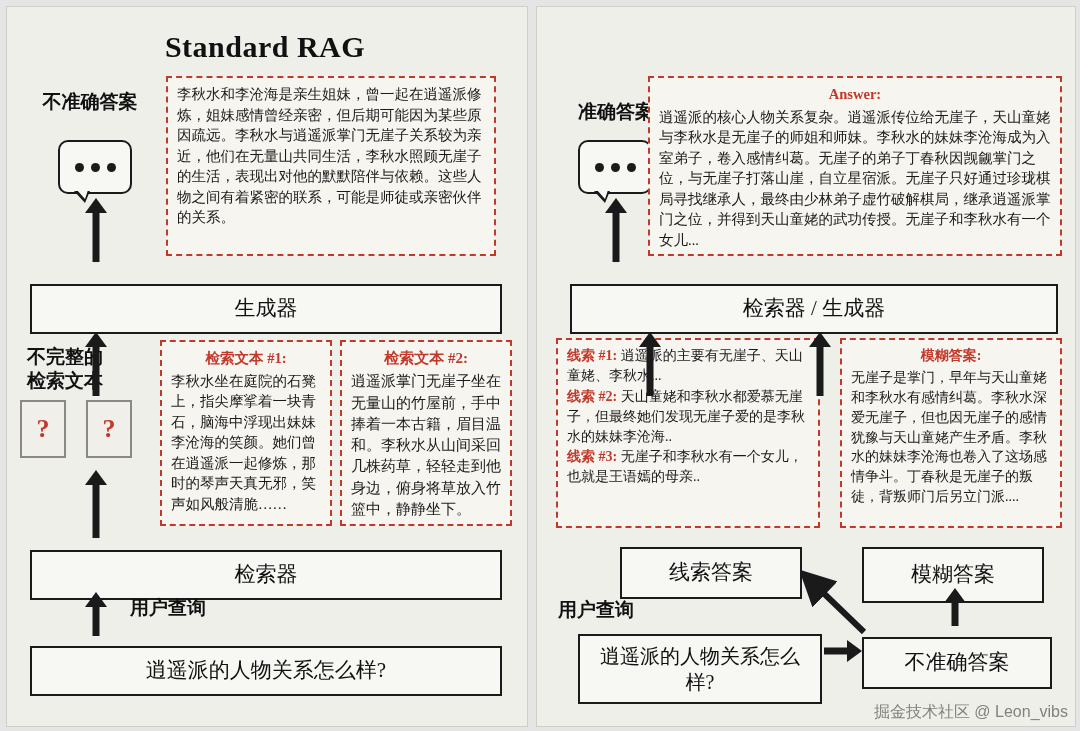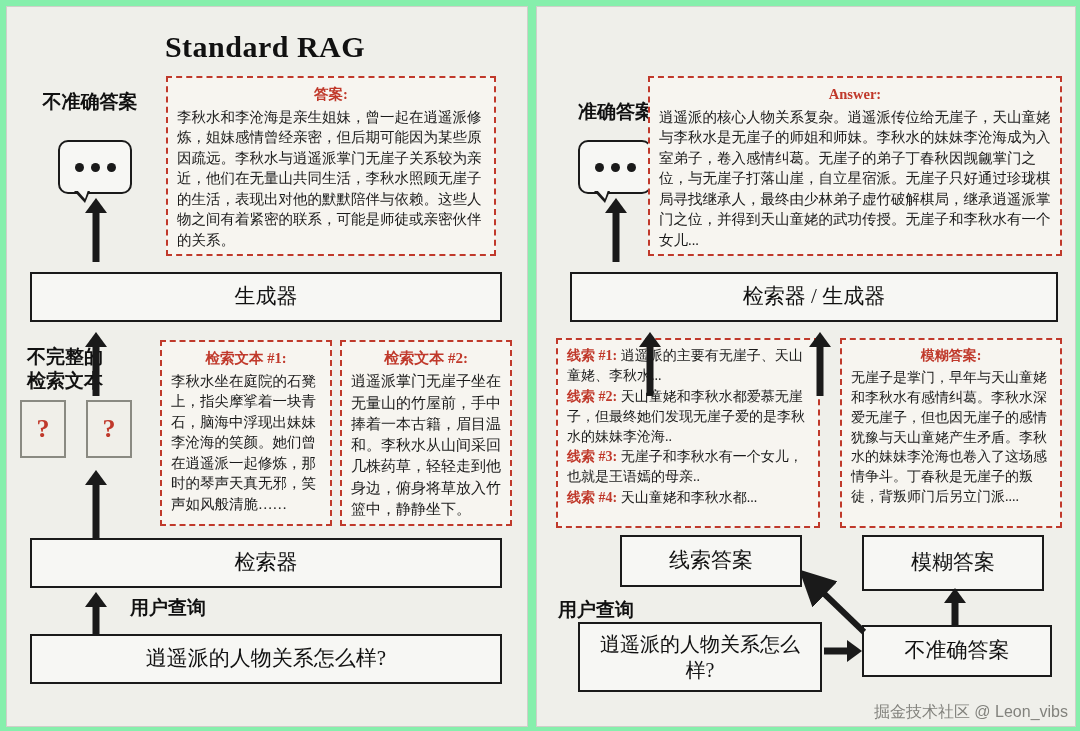--- a/index.html
+++ b/index.html
@@ -11,21 +11,21 @@
     width: 1080px;
     height: 731px;
     font-family: "Liberation Sans", sans-serif;
     overflow: hidden;
     position: relative;
   }
   .canvas {
     position: relative;
     width: 1080px;
     height: 731px;
-    background: #86efac;
+    background: #e5e5e5;
   }
   .panel {
     position: absolute;
     top: 6px;
     height: 719px;
     background: #efefea;
     border: 1px solid #cfcfc9;
   }
   .panel-left { left: 6px; width: 520px; }
   .panel-right { left: 536px; width: 538px; }
@@ -47,20 +47,21 @@
     display: flex;
     align-items: center;
     justify-content: center;
     text-align: center;
     font-family: "Liberation Serif", serif;
     font-size: 21px;
     color: #111111;
     box-sizing: border-box;
     line-height: 1.3;
     padding: 2px 6px;
+    margin-top: 12px;
   }
 
   .dashbox {
     position: absolute;
     border: 2px dashed #c0392b;
     background: #f7f5f0;
     box-sizing: border-box;
     padding: 6px 9px;
     font-family: "Liberation Serif", serif;
     color: #1a1a1a;
@@ -214,21 +215,20 @@
   <div class="label" style="left:20px; top:90px; width:140px;">不准确答案</div>
 
   <div class="bubble" style="left:58px; top:140px;">
     <span class="dot"></span>
     <span class="dot"></span>
     <span class="dot"></span>
     <span class="tail"></span>
   </div>
 
   <div class="dashbox" style="left:166px; top:76px; width:330px; height:180px; font-size:14.5px;">
-    <span class="hdr">答案:</span>
     <span>李秋水和李沧海是亲生姐妹，曾一起在逍遥派修炼，姐妹感情曾经亲密，但后期可能因为某些原因疏远。李秋水与逍遥派掌门无崖子关系较为亲近，他们在无量山共同生活，李秋水照顾无崖子的生活，表现出对他的默默陪伴与依赖。这些人物之间有着紧密的联系，可能是师徒或亲密伙伴的关系。</span>
   </div>
 
   <div class="arrow arrow-up" style="left:76px; top:198px; width:40px; height:64px;">
     <div class="head"></div>
     <div class="shaft"></div>
   </div>
 
   <div class="box" style="left:30px; top:272px; width:472px; height:50px;">生成器</div>
 
@@ -300,24 +300,20 @@
       <span>逍遥派的主要有无崖子、天山童姥、李秋水...</span>
     </div>
     <div style="margin-bottom:1px;">
       <span style="color:#c0392b; font-weight:bold;">线索 #2:</span>
       <span>天山童姥和李秋水都爱慕无崖子，但最终她们发现无崖子爱的是李秋水的妹妹李沧海..</span>
     </div>
     <div style="margin-bottom:1px;">
       <span style="color:#c0392b; font-weight:bold;">线索 #3:</span>
       <span>无崖子和李秋水有一个女儿，也就是王语嫣的母亲..</span>
     </div>
-    <div>
-      <span style="color:#c0392b; font-weight:bold;">线索 #4:</span>
-      <span>天山童姥和李秋水都...</span>
-    </div>
   </div>
 
   <div class="dashbox" style="left:840px; top:338px; width:222px; height:190px; font-size:14px;">
     <span class="hdr">模糊答案:</span>
     <span>无崖子是掌门，早年与天山童姥和李秋水有感情纠葛。李秋水深爱无崖子，但也因无崖子的感情犹豫与天山童姥产生矛盾。李秋水的妹妹李沧海也卷入了这场感情争斗。丁春秋是无崖子的叛徒，背叛师门后另立门派....</span>
   </div>
 
   <div class="arrow arrow-up" style="left:630px; top:332px; width:40px; height:64px;">
     <div class="head"></div>
     <div class="shaft"></div>

